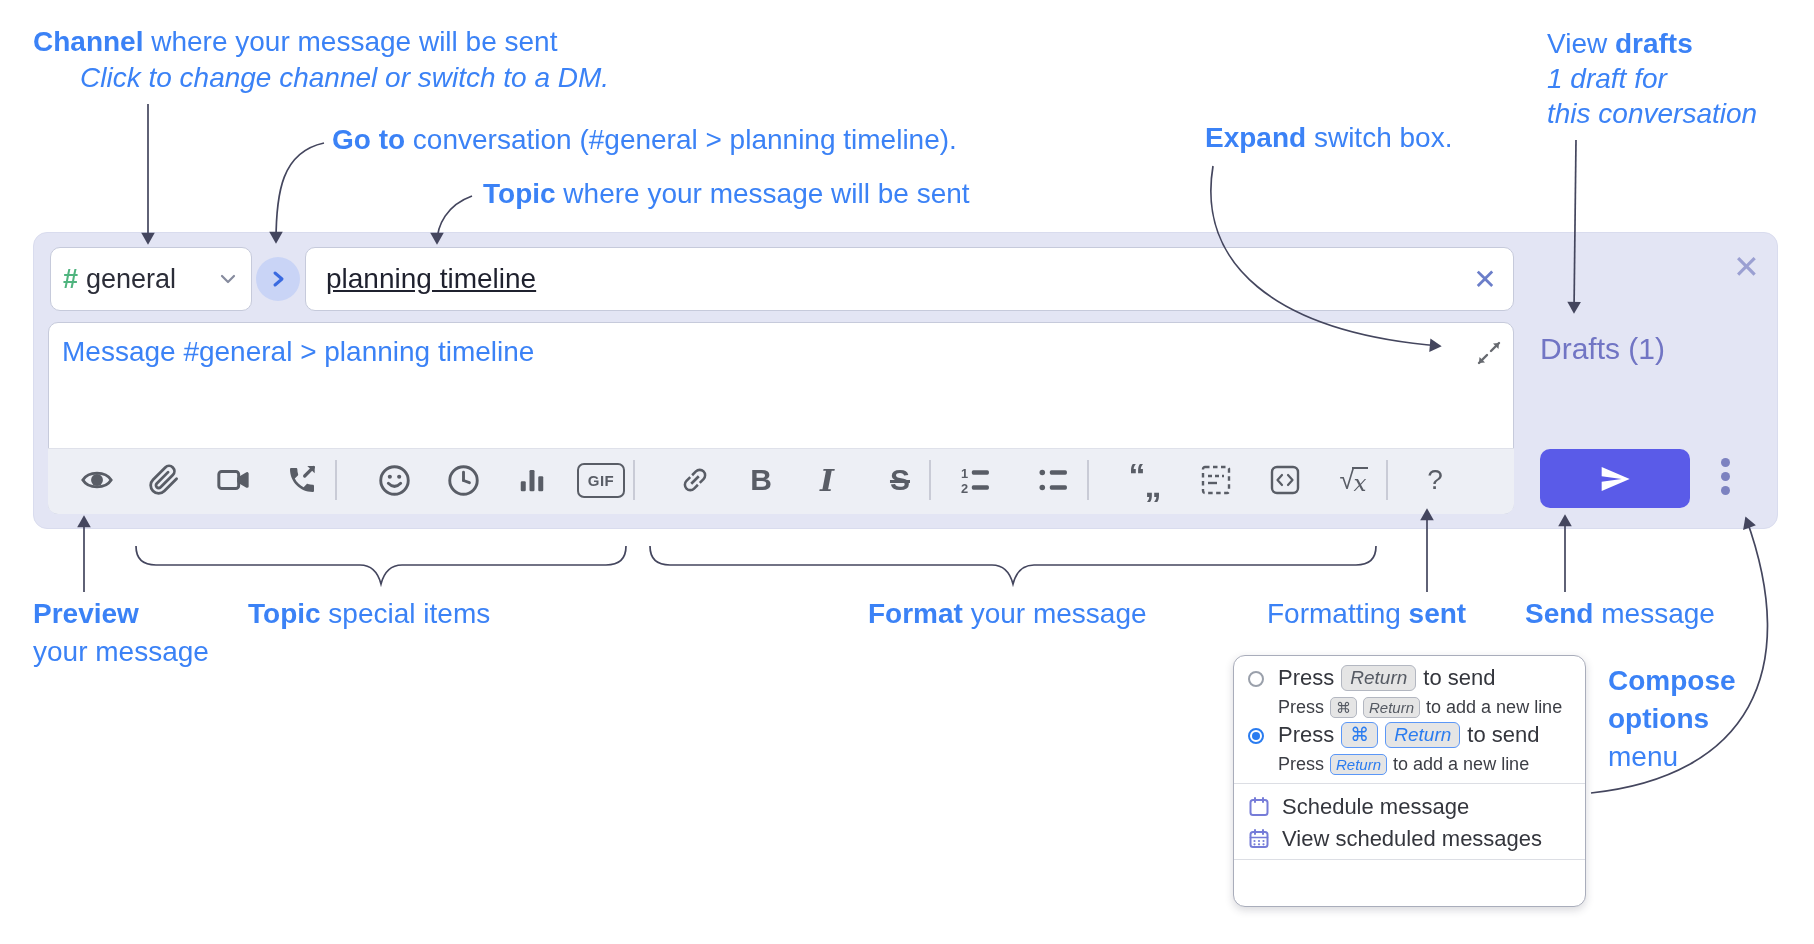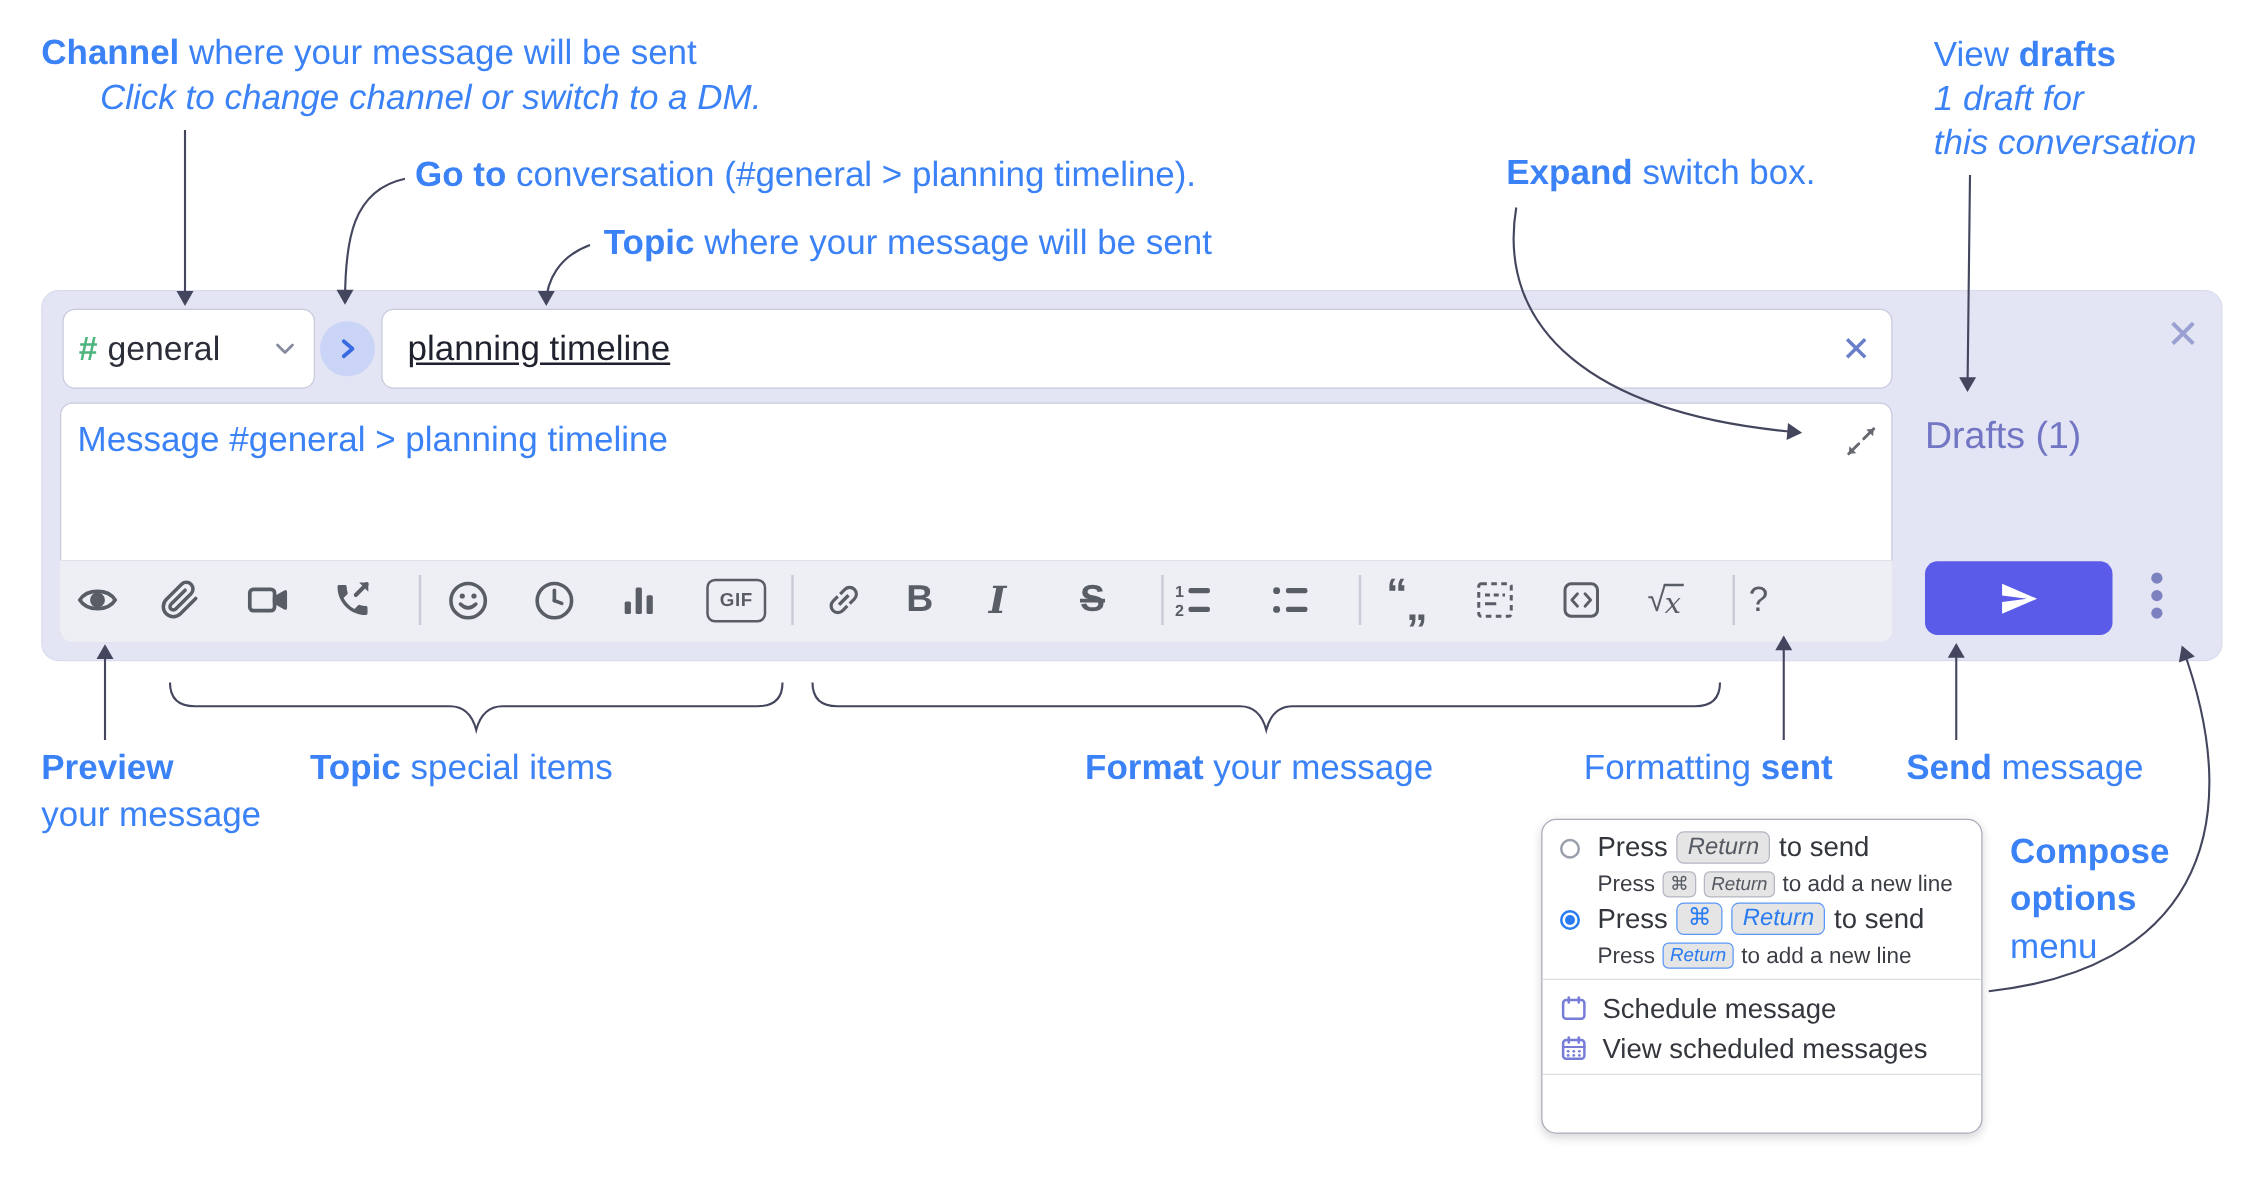--- a/index.html
+++ b/index.html
@@ -23,21 +23,21 @@
   .chan-label{font-size:27px;color:#2b2d38;flex:1;}
   .goto-btn{left:256px;top:257px;width:44px;height:44px;border-radius:50%;background:#c9d4f6;display:flex;align-items:center;justify-content:center;}
   .topic-box{left:305px;top:247px;width:1209px;height:64px;display:flex;align-items:center;}
   .topic-input{flex:1;border:none;outline:none;font-family:inherit;font-size:28px;color:#1f212e;padding:0 0 0 20px;background:transparent;text-decoration:underline;}
   .clear-x{width:56px;text-align:center;font-size:28px;color:#6b7ec9;cursor:pointer;}
   .close-x{left:1733px;top:248px;font-size:32px;color:#9ba0d2;cursor:pointer;}
   .msg-box{left:48px;top:322px;width:1466px;height:192px;}
   .placeholder{left:62px;top:336px;font-size:28px;color:#3b82f6;}
   .expand-ic{left:1474px;top:338px;width:30px;height:30px;}
   .toolbar{left:48px;top:448px;width:1466px;height:66px;background:#edeff5;border-top:1px solid #dfe1ea;border-radius:0 0 10px 10px;box-sizing:border-box;}
-  .tbtn{position:absolute;top:456px;width:72px;height:48px;display:flex;align-items:center;justify-content:flex-start;color:#595d66;}
+  .tbtn{position:absolute;top:456px;width:72px;height:48px;display:flex;align-items:center;justify-content:center;color:#595d66;}
   .tsep{position:absolute;top:460px;width:2px;height:40px;background:#c9cbd6;}
   .tx{font-size:30px;font-weight:bold;color:#595d66;}
   .gif-badge{border:2.5px solid #595d66;border-radius:7px;width:44px;height:31px;display:flex;align-items:center;justify-content:center;font-size:15px;font-weight:bold;letter-spacing:.5px;color:#595d66;}
   .qwrap{font-weight:bold;color:#595d66;font-size:34px;line-height:10px;display:flex;}
   .q2{margin-left:-1px;margin-top:10px;}
   .sqrtx{font-size:27px;color:#595d66;display:flex;align-items:flex-end;}
   .sqrtx .ov{border-top:2.4px solid #595d66;font-style:italic;font-family:"DejaVu Serif",serif;font-size:23px;padding:1px 2px 0 1px;margin-left:-2px;}
   .send-btn{left:1540px;top:449px;width:150px;height:59px;background:#5a5be8;border-radius:10px;display:flex;align-items:center;justify-content:center;cursor:pointer;}
   .dots{left:1712px;top:458px;width:26px;display:flex;flex-direction:column;align-items:center;gap:5px;cursor:pointer;}
   .dots span{width:9px;height:9px;border-radius:50%;background:#7c82c0;}

